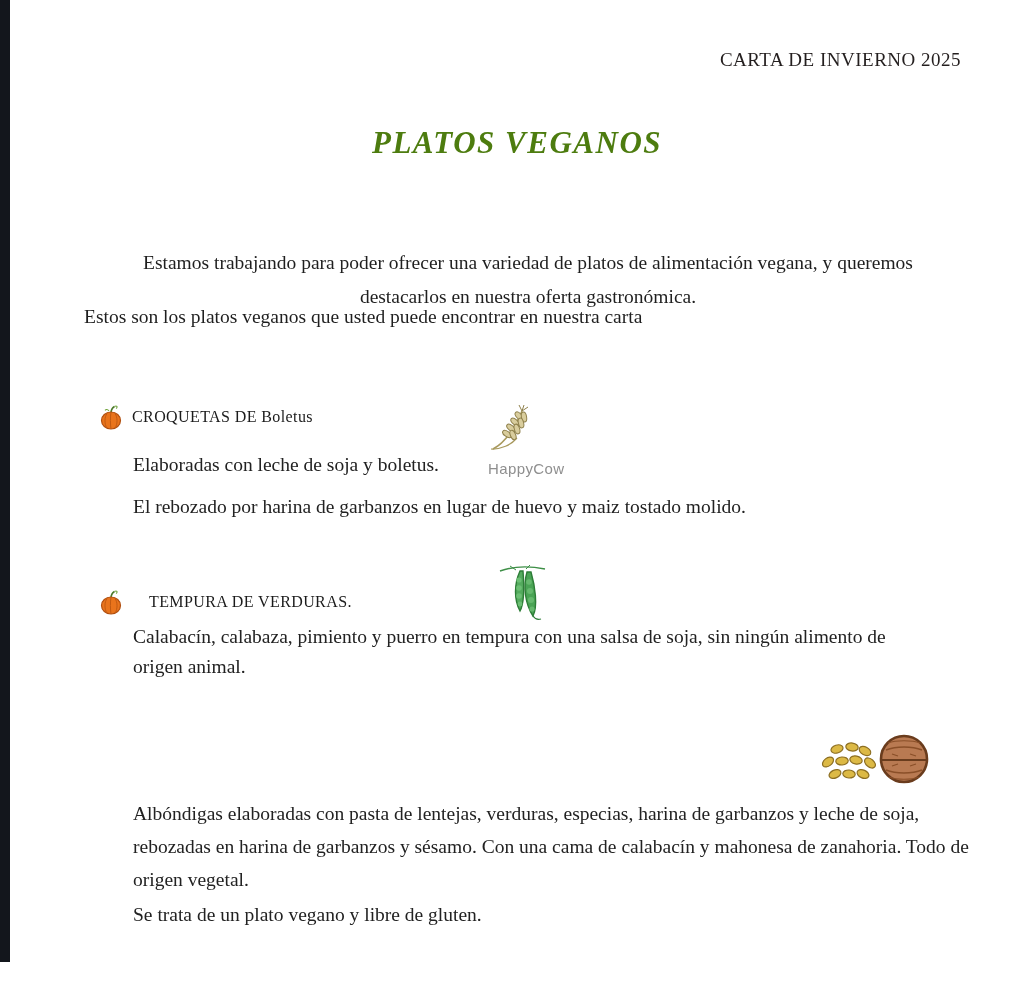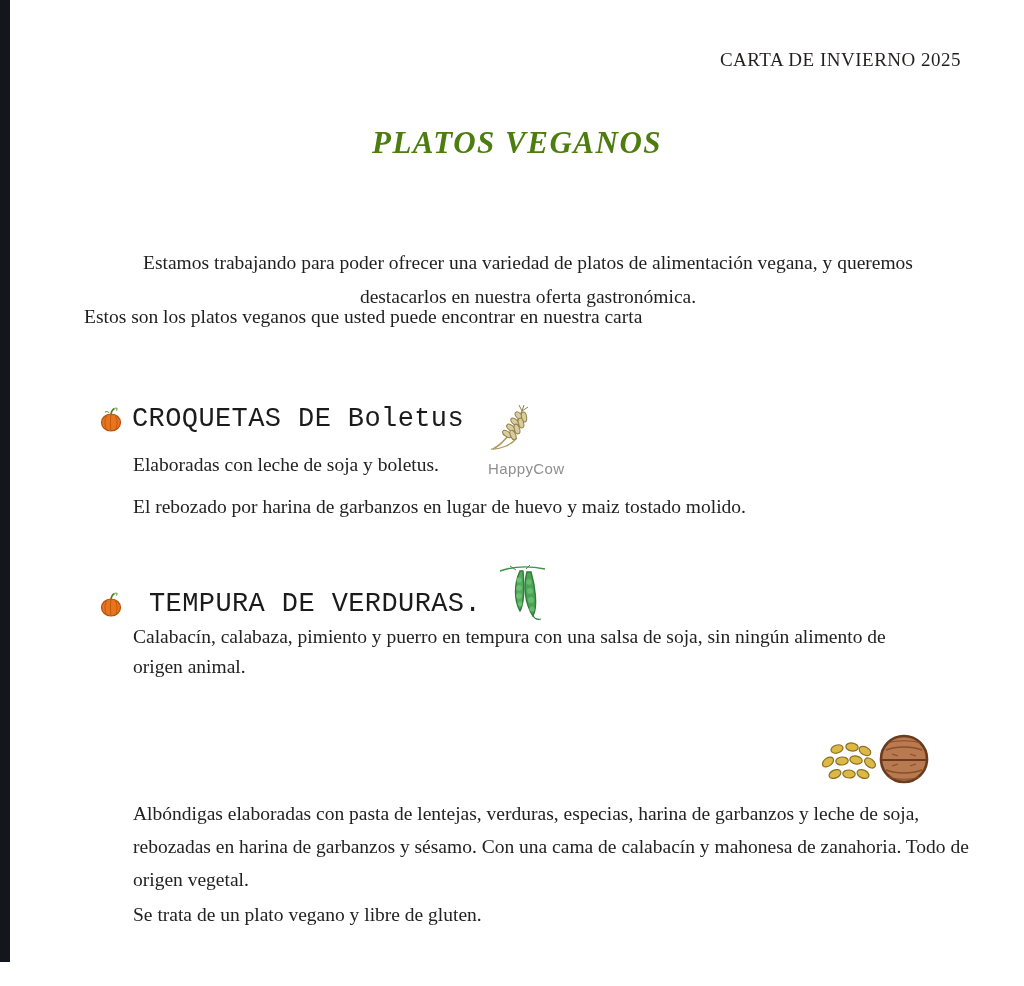--- a/index.html
+++ b/index.html
@@ -29,21 +29,21 @@
     text-align:center;font-size:19.5px;line-height:34px;
   }
   .subtitle{
     position:absolute;top:304px;left:82px;width:860px;margin:2px;
     text-align:left;font-size:19.5px;
   }
   .item-head{
     position:absolute;display:flex;align-items:center;gap:9px;
   }
   .item-head .item-title{
-    font-size:27px;letter-spacing:.4px;color:#1b1b1b;white-space:nowrap;font-family:Liberation Mono, monospace;
+    font-size:16px;letter-spacing:.4px;color:#1b1b1b;white-space:nowrap;
   }
   .bullet{display:inline-block;width:24px;height:26px;flex:0 0 auto;}
   .badge{position:absolute;}
   .desc{
     position:absolute;margin:1px;font-size:19.5px;color:#222;
   }
   .head1{top:404px;left:99px;}
   .badge-wheat{top:404px;left:486px;}
   .desc-1a{top:453px;left:132px;white-space:nowrap;}
   .desc-1b{top:495px;left:132px;white-space:nowrap;}

